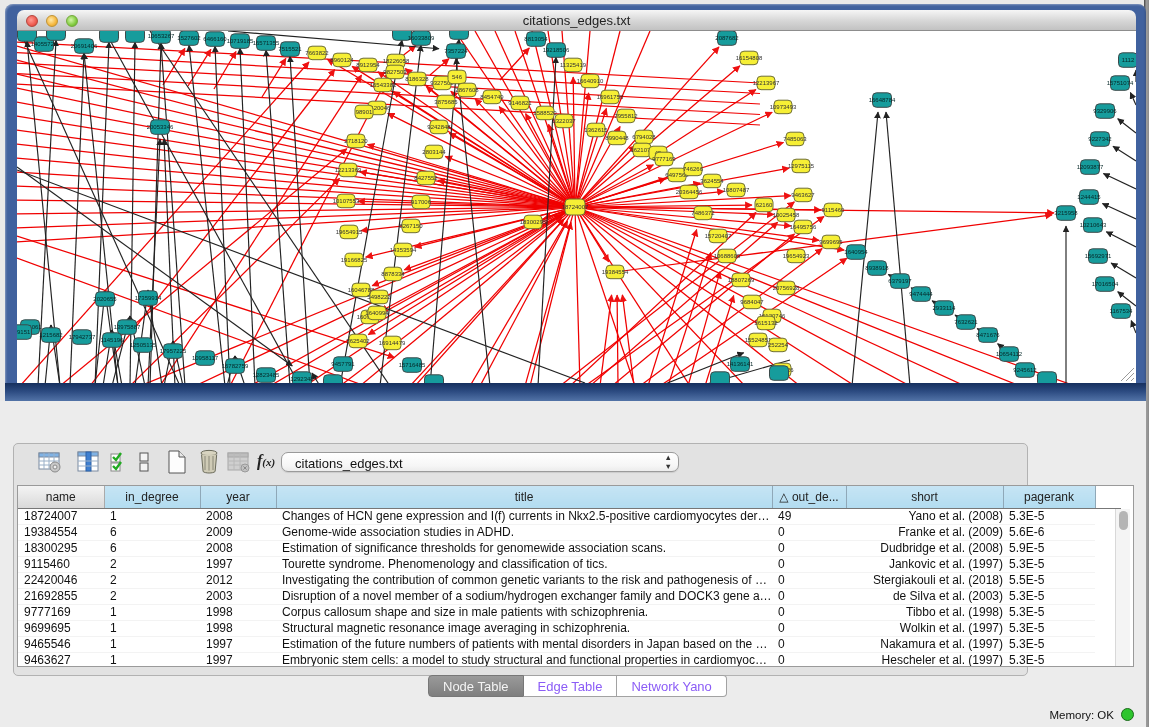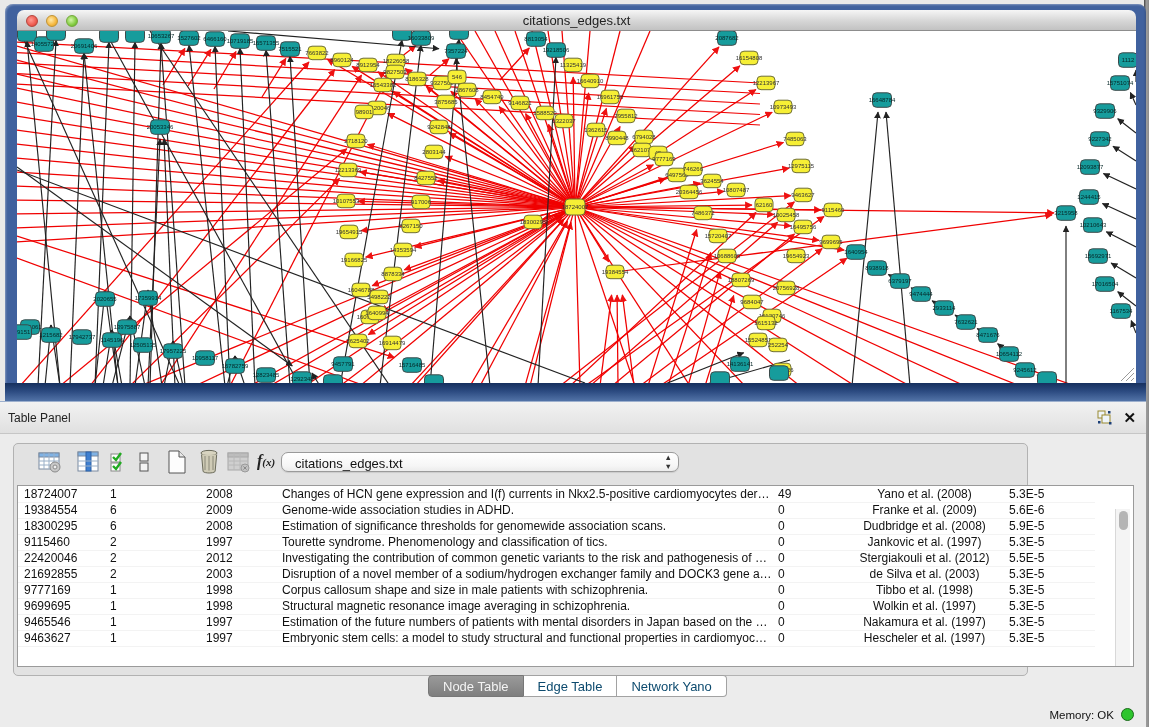--- a/index.html
+++ b/index.html
@@ -25,26 +25,26 @@
 #combo{position:absolute;left:267px;top:8px;width:398px;height:20px;background:linear-gradient(180deg,#fff,#f6f6f6 70%,#ececec);border:1px solid #9a9a9a;border-radius:7px;box-shadow:0 1px 1px rgba(0,0,0,.1)}
 #combo .txt{position:absolute;left:13px;top:2.5px;font-size:13px;color:#111}
 #combo .arr{position:absolute;right:6px;top:0;font-size:7.5px;color:#333;line-height:9px;text-align:center;letter-spacing:0}
 #tablewrap{position:absolute;left:3px;top:41px;width:1117px;height:182px;background:#fff;border:1px solid #9a9a9a;overflow:hidden}
 table{border-collapse:collapse;table-layout:fixed;width:1103px;font-size:12px}
 th{height:22px;font-weight:normal;color:#222;border-right:1px solid #8fa8b8;border-bottom:1px solid #777;background:linear-gradient(180deg,#c6e4f4,#b2dcf0);padding:0;font-size:12px}
 th.g{background:linear-gradient(180deg,#f4f4f4,#d9d9d9);border-right:1px solid #aaa}
 td{height:16px;color:#111;padding:0 0 0 6px;white-space:nowrap;overflow:hidden;text-overflow:ellipsis;border-bottom:1px solid #f3f3f3}
 col.w0{width:86px}col.w1{width:96px}col.w2{width:76px}col.w3{width:496px}col.w4{width:74px}col.w5{width:157px}col.w6{width:92px}col.w7{width:26px}
 td.c0{padding-left:6px}
-td.c5{text-align:center;padding:0}
+td.c5{text-align:right;padding:0}
 td.c7{border-bottom:none}
 #vsb{position:absolute;right:3px;top:23px;width:15px;height:158px;background:#f4f4f4;border-left:1px solid #d8d8d8}
 #vsb .th{position:absolute;left:2.5px;top:2px;width:9px;height:19px;background:#b4b4b4;border-radius:5px}
 #tabs{position:absolute;left:428px;top:274px;height:36px;display:flex}
-.tab{height:22px;font-size:13px;line-height:21px;padding:0 14px;background:#fff;border:1px solid #a2a2a2;border-left:none;color:#0c4a6e}
+.tab{height:22px;font-size:13px;line-height:21px;padding:0 14px;background:#fff;border:1px solid #a2a2a2;border-left:none;color:#8b5cf6}
 .tab.first{border-left:1px solid #a2a2a2;border-radius:4px 0 0 4px}
 .tab.last{border-radius:0 4px 4px 0}
 .tab.sel{background:linear-gradient(180deg,#9a9a9a,#7e7e7e);color:#f4f4f4;border-color:#777}
 #mem{position:absolute;right:12px;top:307px;font-size:11.5px;color:#111}
 #mem .dot{display:inline-block;width:13px;height:13px;border-radius:50%;background:#2ec52e;border:1.5px solid #1a6a1a;vertical-align:-2.5px;margin-left:7px}
 
 #pficon{position:absolute;right:34px;top:8px}
 #pxicon{position:absolute;right:10px;top:7px;font-size:15px;font-weight:bold;color:#111}
 </style></head><body>
 <div id="stage">
@@ -541,31 +541,20 @@
             <line x1="1126" y1="381" x2="1134" y2="373"></line>
             <line x1="1131" y1="381" x2="1134" y2="378"></line>
           </g>
         </g>
       </svg>
     </div>
  <svg style="position:absolute;left:575px;top:401px" width="14" height="8" viewBox="0 0 14 8">
       <path d="M2 7 L7 2 L12 7" fill="none" stroke="#666" stroke-width="1.6"></path>
     </svg>
  <div id="panel">
-  <div id="phead">
-        <span class="t">Table Panel</span>
-    <svg id="pficon" width="15" height="15" viewBox="0 0 15 15">
-      <rect x="1" y="1" width="7" height="7" fill="#eef4fa" stroke="#9a8a30"></rect>
-      <rect x="5" y="5" width="8" height="8" fill="#eef4fa" stroke="#9a8a30"></rect>
-      <rect x="11" y="1" width="2.5" height="2.5" fill="#1c3f77"></rect>
-          <rect x="1" y="11" width="2.5" height="2.5" fill="#1c3f77"></rect>
-          <rect x="12" y="12" width="2.5" height="2.5" fill="#1c3f77"></rect>
-    </svg>
-    <span id="pxicon">✕</span>
-  </div>
   <div id="pbody">
    <div id="toolbar">
           <span class="ic" style="left:23px;top:5px"><svg width="26" height="26" viewBox="0 0 26 26">
               <rect x="2" y="4" width="20" height="16" fill="#fff" stroke="#7a8aa0"></rect>
               <rect x="2" y="4" width="20" height="4" fill="#7fb2e5" stroke="#7a8aa0"></rect>
               <path d="M7 4v16 M12 4v16 M17 4v16 M2 12h20 M2 16h20" stroke="#9ab0c8" fill="none"></path>
               <circle cx="18" cy="18" r="5" fill="#c8c8c8" stroke="#8a8a8a"></circle>
               <circle cx="18" cy="18" r="2" fill="#efefef" stroke="#8a8a8a"></circle>
             </svg></span>
           <span class="ic" style="left:62px;top:5px"><svg width="26" height="26" viewBox="0 0 26 26">
@@ -612,20 +601,30 @@
               <col class="w0">
               <col class="w1">
               <col class="w2">
               <col class="w3">
               <col class="w4">
               <col class="w5">
               <col class="w6">
               <col class="w7">
             </colgroup>
      <tbody>
+              <tr>
+                <th class="g">name</th>
+                <th>in_degree</th>
+                <th>year</th>
+                <th>title</th>
+                <th>△ out_de...</th>
+                <th>short</th>
+                <th>pagerank</th>
+                <th style="background:#fff;border:none;border-bottom:1px solid #777"></th>
+              </tr>
      <tr>
                 <td class="c0">18724007</td>
                 <td class="c1">1</td>
                 <td class="c2">2008</td>
                 <td class="c3">Changes of HCN gene expression and I(f) currents in Nkx2.5-positive cardiomyocytes derived</td>
                 <td class="c4">49</td>
                 <td class="c5">Yano et al. (2008)</td>
                 <td class="c6">5.3E-5</td>
                 <td class="c7"></td>
               </tr>
@@ -658,21 +657,21 @@
                 <td class="c5">Jankovic et al. (1997)</td>
                 <td class="c6">5.3E-5</td>
                 <td class="c7"></td>
               </tr>
               <tr>
                 <td class="c0">22420046</td>
                 <td class="c1">2</td>
                 <td class="c2">2012</td>
                 <td class="c3">Investigating the contribution of common genetic variants to the risk and pathogenesis of attention deficit</td>
                 <td class="c4">0</td>
-                <td class="c5">Stergiakouli et al. (2012)</td>
+                <td class="c5">Stergiakouli et al. (2018)</td>
                 <td class="c6">5.5E-5</td>
                 <td class="c7"></td>
               </tr>
               <tr>
                 <td class="c0">21692855</td>
                 <td class="c1">2</td>
                 <td class="c2">2003</td>
                 <td class="c3">Disruption of a novel member of a sodium/hydrogen exchanger family and DOCK3 gene associated with</td>
                 <td class="c4">0</td>
                 <td class="c5">de Silva et al. (2003)</td>

